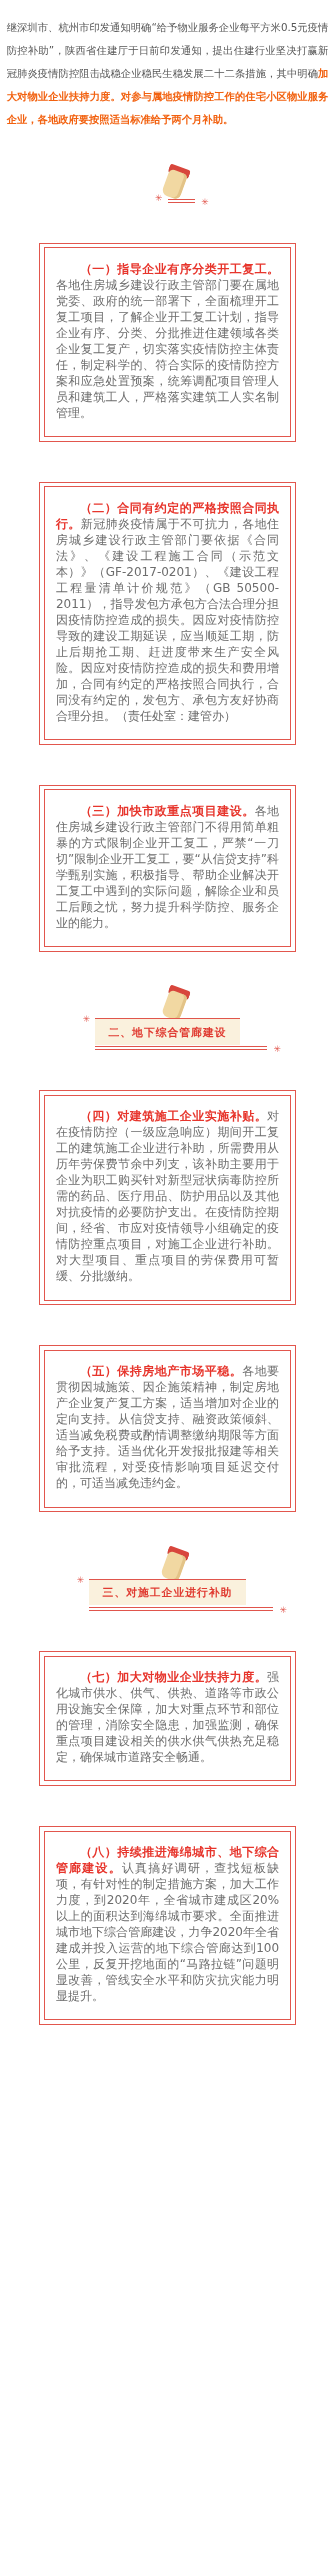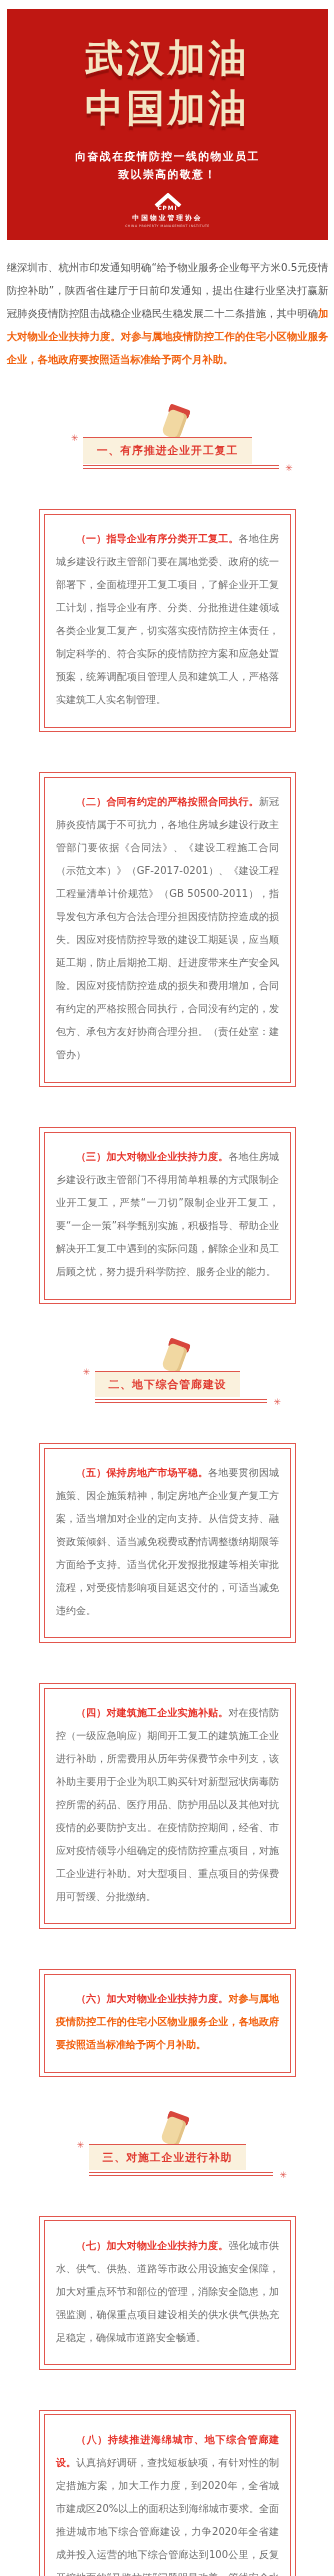--- a/index.html
+++ b/index.html
@@ -25,111 +25,87 @@
   .banner-box{position:relative;z-index:2;background:#faf1dd;border-top:1px solid #e0554c;
               padding:6.2px 13.4px 5.2px;font-size:10.8px;font-weight:700;color:#e03b31;letter-spacing:1px;white-space:nowrap;}
   .banner-rule{position:relative;z-index:2;height:2.1px;border-top:1px solid #e0554c;border-bottom:1px solid #e0554c;
                margin-top:1.5px;width:calc(100% + 27px);}
   .sparkle{position:absolute;color:#e0554c;font-size:8.8px;z-index:3;}
   .sparkle-left{left:-12.4px;top:13.4px;}
   .sparkle-right{right:-41px;bottom:-4.1px;}
   
   .box{margin:40px 39px 0;border:1px solid #e2564d;padding:3.6px;background:#ffffff;}
   .box-inner{border:1px solid #e2564d;padding:12.4px 11.3px 15.5px;}
-  .box-inner p{margin:0;font-size:10px;line-height:23px;color:#6d6d6d;text-align:justify;text-indent:2em;}
+  .box-inner p{margin:0;font-size:12px;line-height:16px;color:#6d6d6d;text-align:justify;text-indent:2em;}
   .box-inner .heading{color:#e7352c;font-weight:700;}
 </style>
 </head>
 <body>
 
 <div class="page">
 
-  <div class="header">
-    <div class="big-title">
-      <div>武汉加油</div>
-      <div>中国加油</div>
-    </div>
-    <div class="subtitle">
-      <div>向奋战在疫情防控一线的物业员工</div>
-      <div>致以崇高的敬意！</div>
-    </div>
-    <div class="logo">
-      <svg class="roof" width="30" height="13.4" viewBox="0 0 64 30">
-        <path d="M5 29 L32 5 L59 29" fill="none" stroke="#ffffff" stroke-width="9"></path>
-      </svg>
-      <div class="cpmi">CPMI</div>
-      <div class="org-cn">中国物业管理协会</div>
-      <div class="org-en">CHINA PROPERTY MANAGEMENT INSTITUTE</div>
-    </div>
-  </div>
 
   <p class="intro"><span>继深圳市、杭州市印发通知明确“给予物业服务企业每平方米0.5元疫情防控补助”，陕西省住建厅于日前印发通知，提出住建行业坚决打赢新冠肺炎疫情防控阻击战稳企业稳民生稳发展二十二条措施，其中明确</span><span class="hl">加大对物业企业扶持力度。对参与属地疫情防控工作的住宅小区物业服务企业，各地政府要按照适当标准给予两个月补助。</span></p>
 
   <div>
   <section>
     <div class="banner-wrap">
       <div class="scroll-icon">
         <div class="cap"></div>
             <div class="roll"></div>
       </div>
       <span class="sparkle sparkle-left">✳</span>
-      <div class="banner-box">一、有序推进企业开工复工</div>
       <div class="banner-rule"></div>
       <span class="sparkle sparkle-right">✳</span>
     </div>
     <div>
   <div class="box">
     <div class="box-inner">
               <p><span class="heading">（一）指导企业有序分类开工复工。</span><span>各地住房城乡建设行政主管部门要在属地党委、政府的统一部署下，全面梳理开工复工项目，了解企业开工复工计划，指导企业有序、分类、分批推进住建领域各类企业复工复产，切实落实疫情防控主体责任，制定科学的、符合实际的疫情防控方案和应急处置预案，统筹调配项目管理人员和建筑工人，严格落实建筑工人实名制管理。</span></p>
             </div>
   </div>
 
   <div class="box">
     <div class="box-inner">
               <p><span class="heading">（二）合同有约定的严格按照合同执行。</span><span>新冠肺炎疫情属于不可抗力，各地住房城乡建设行政主管部门要依据《合同法》、《建设工程施工合同（示范文本）》（GF-2017-0201）、《建设工程工程量清单计价规范》（GB 50500-2011），指导发包方承包方合法合理分担因疫情防控造成的损失。因应对疫情防控导致的建设工期延误，应当顺延工期，防止后期抢工期、赶进度带来生产安全风险。因应对疫情防控造成的损失和费用增加，合同有约定的严格按照合同执行，合同没有约定的，发包方、承包方友好协商合理分担。（责任处室：建管办）</span></p>
             </div>
   </div>
 
   <div class="box">
     <div class="box-inner">
-              <p><span class="heading">（三）加大对物业企业扶持力度。</span><span>各地住房城乡建设行政主管部门不得用简单粗暴的方式限制企业开工复工，严禁“一刀切”限制企业开工复工，要“一企一策”科学甄别实施，积极指导、帮助企业解决开工复工中遇到的实际问题，解除企业和员工后顾之忧，努力提升科学防控、服务企业的能力。</span></p>
+              <p><span class="heading">（三）加快市政重点项目建设。</span><span>各地住房城乡建设行政主管部门不得用简单粗暴的方式限制企业开工复工，严禁“一刀切”限制企业开工复工，要“从信贷支持”科学甄别实施，积极指导、帮助企业解决开工复工中遇到的实际问题，解除企业和员工后顾之忧，努力提升科学防控、服务企业的能力。</span></p>
             </div>
   </div>
 </div>
   </section>
 
   <section>
     <div class="banner-wrap">
       <div class="scroll-icon">
         <div class="cap"></div>
             <div class="roll"></div>
       </div>
       <span class="sparkle sparkle-left">✳</span>
       <div class="banner-box">二、地下综合管廊建设</div>
       <div class="banner-rule"></div>
       <span class="sparkle sparkle-right">✳</span>
     </div>
     <div>
   <div class="box">
     <div class="box-inner">
-              <p><span class="heading">（五）保持房地产市场平稳。</span><span>各地要贯彻因城施策、因企施策精神，制定房地产企业复产复工方案，适当增加对企业的定向支持。从信贷支持、融资政策倾斜、适当减免税费或酌情调整缴纳期限等方面给予支持。适当优化开发报批报建等相关审批流程，对受疫情影响项目延迟交付的，可适当减免违约金。</span></p>
-            </div>
-  </div>
-
-  <div class="box">
-    <div class="box-inner">
               <p><span class="heading">（四）对建筑施工企业实施补贴。</span><span>对在疫情防控（一级应急响应）期间开工复工的建筑施工企业进行补助，所需费用从历年劳保费节余中列支，该补助主要用于企业为职工购买针对新型冠状病毒防控所需的药品、医疗用品、防护用品以及其他对抗疫情的必要防护支出。在疫情防控期间，经省、市应对疫情领导小组确定的疫情防控重点项目，对施工企业进行补助。对大型项目、重点项目的劳保费用可暂缓、分批缴纳。</span></p>
             </div>
   </div>
 
   <div class="box">
     <div class="box-inner">
-              <p><span class="heading">（六）加大对物业企业扶持力度。</span><span class="hl">对参与属地疫情防控工作的住宅小区物业服务企业，各地政府要按照适当标准给予两个月补助。</span></p>
+              <p><span class="heading">（五）保持房地产市场平稳。</span><span>各地要贯彻因城施策、因企施策精神，制定房地产企业复产复工方案，适当增加对企业的定向支持。从信贷支持、融资政策倾斜、适当减免税费或酌情调整缴纳期限等方面给予支持。适当优化开发报批报建等相关审批流程，对受疫情影响项目延迟交付的，可适当减免违约金。</span></p>
             </div>
   </div>
+
 </div>
   </section>
 
   <section>
     <div class="banner-wrap">
       <div class="scroll-icon">
         <div class="cap"></div>
             <div class="roll"></div>
       </div>
       <span class="sparkle sparkle-left">✳</span>

